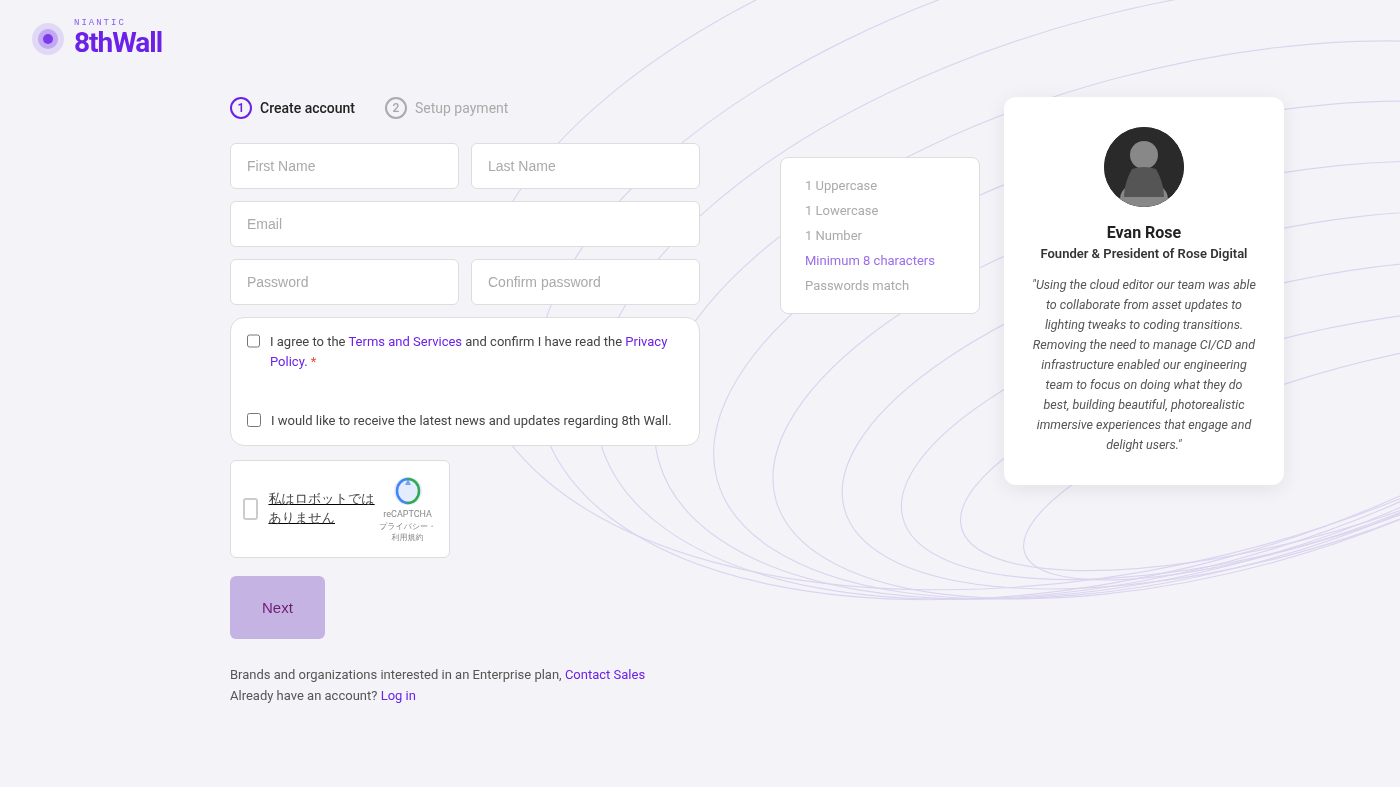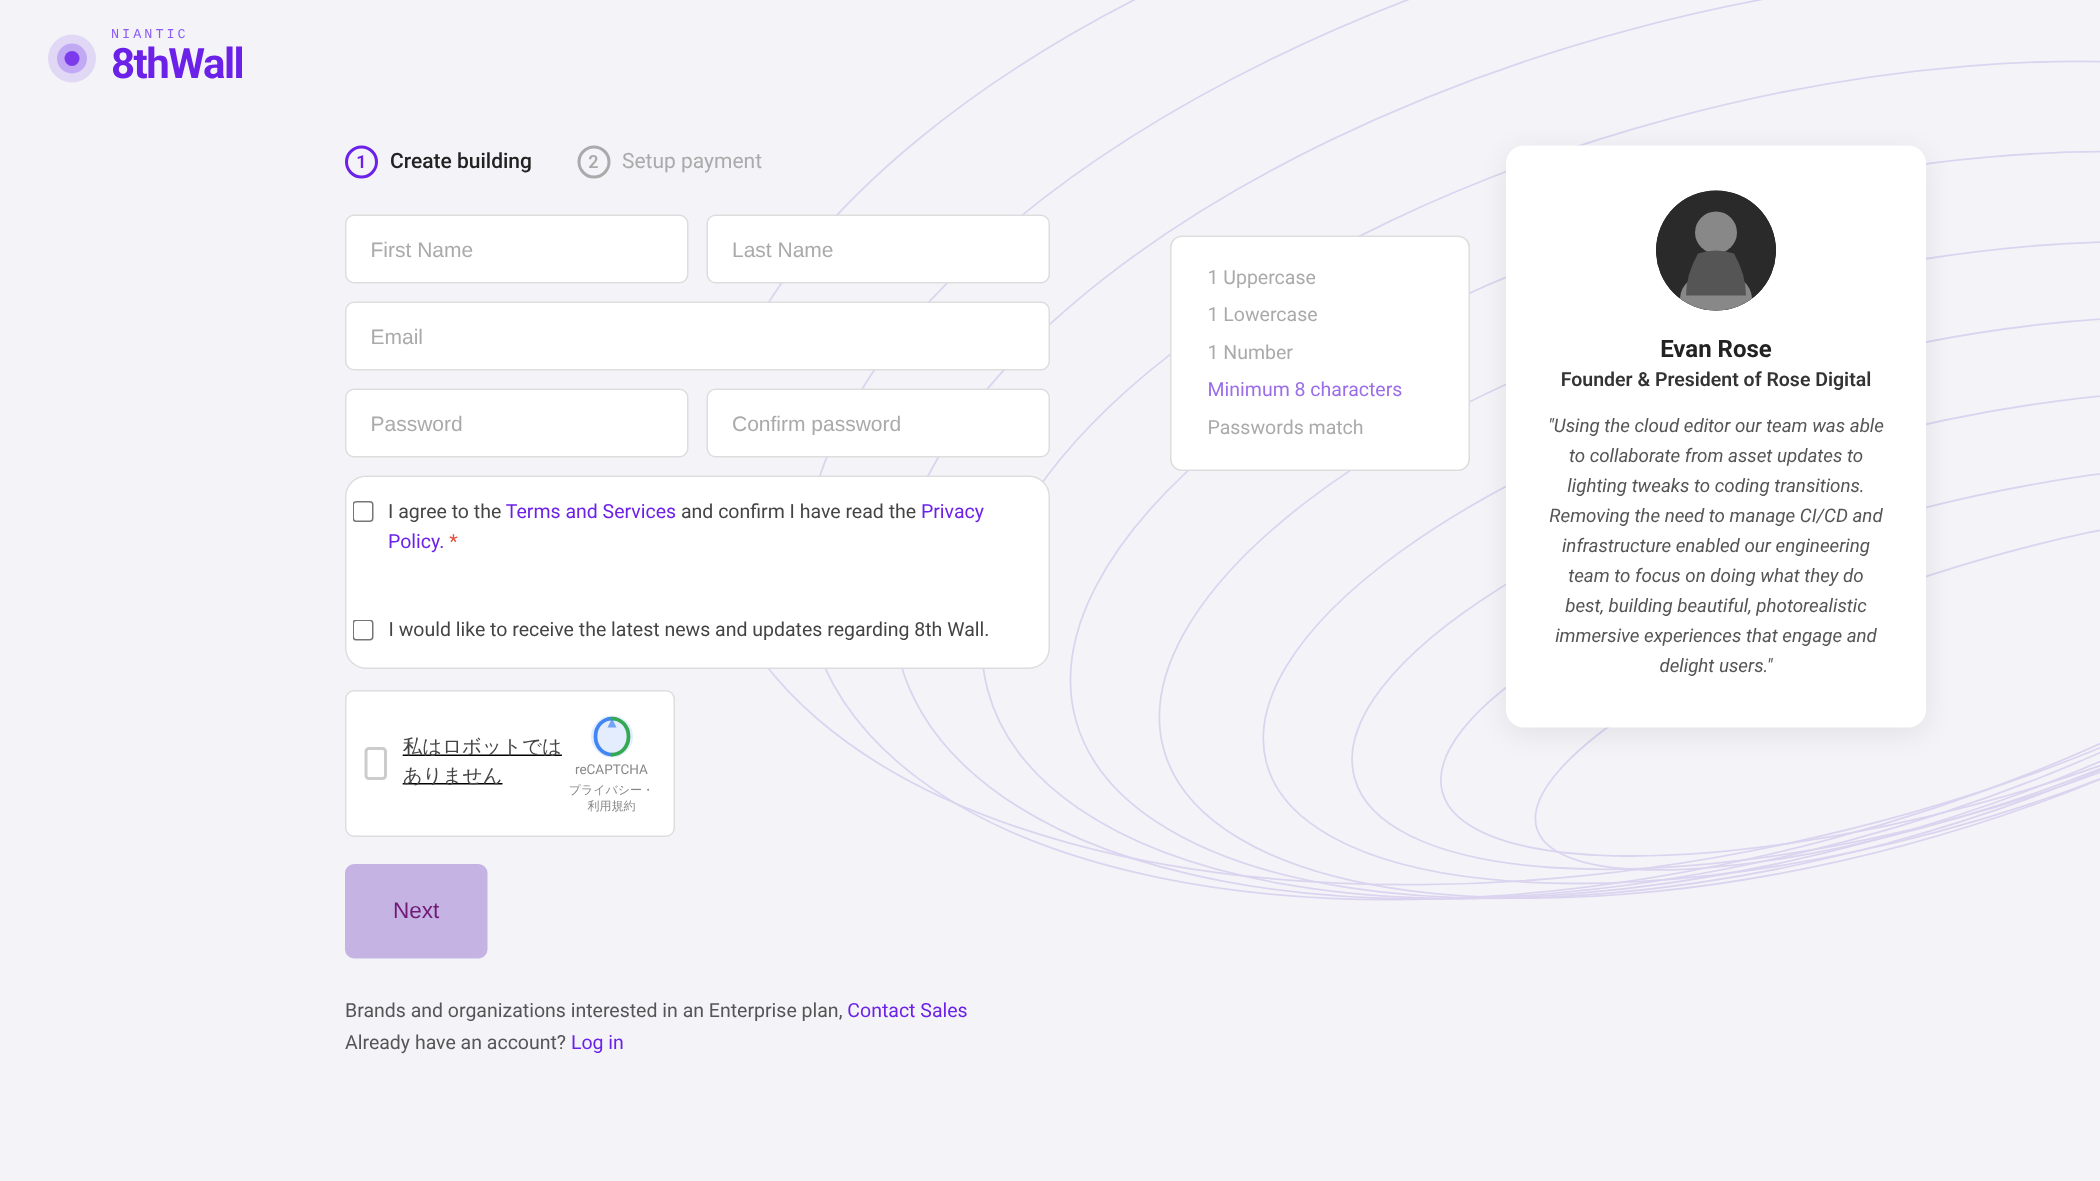--- a/index.html
+++ b/index.html
@@ -168,21 +168,21 @@
       display: flex;
       gap: 12px;
       margin-bottom: 12px;
     }
 
     
     .checkbox-section {
       background: #fff;
       border: 1.5px solid #ddd;
       border-radius: 14px;
-      padding: 14px 4px;
+      padding: 14px 16px;
       margin-bottom: 14px;
     }
 
     .checkbox-item {
       display: flex;
       align-items: flex-start;
       gap: 10px;
       margin-bottom: 8px;
     }
 
@@ -428,21 +428,21 @@
   <div class="main-layout">
 
     <div class="form-section">
 
       
       <div class="steps">
         <div class="step">
           <div class="step-circle active">
             <span>1</span>
           </div>
-          <span class="step-label active">Create building</span>
+          <span class="step-label active">Create account</span>
         </div>
         <div class="step">
           <div class="step-circle inactive">
             <span>2</span>
           </div>
           <span class="step-label inactive">Setup payment</span>
         </div>
       </div>
 
       

